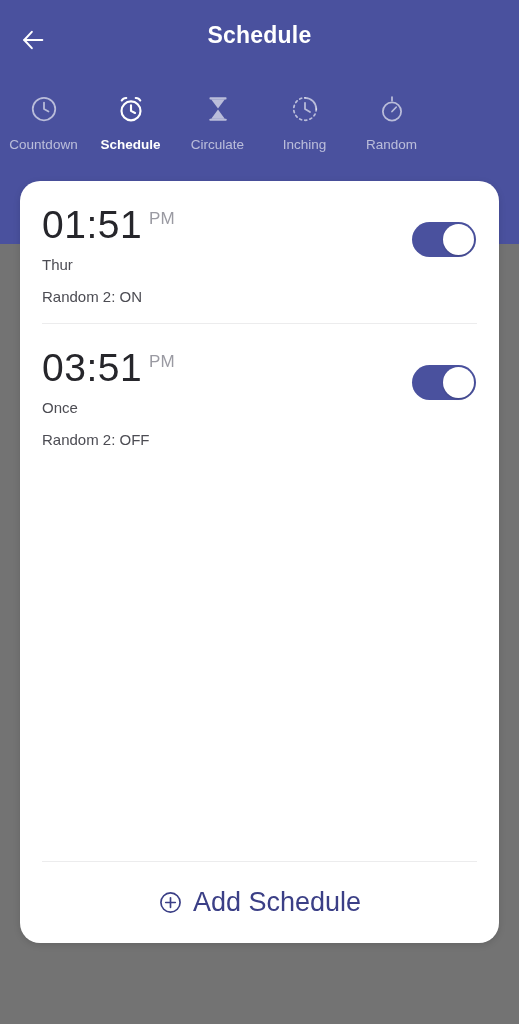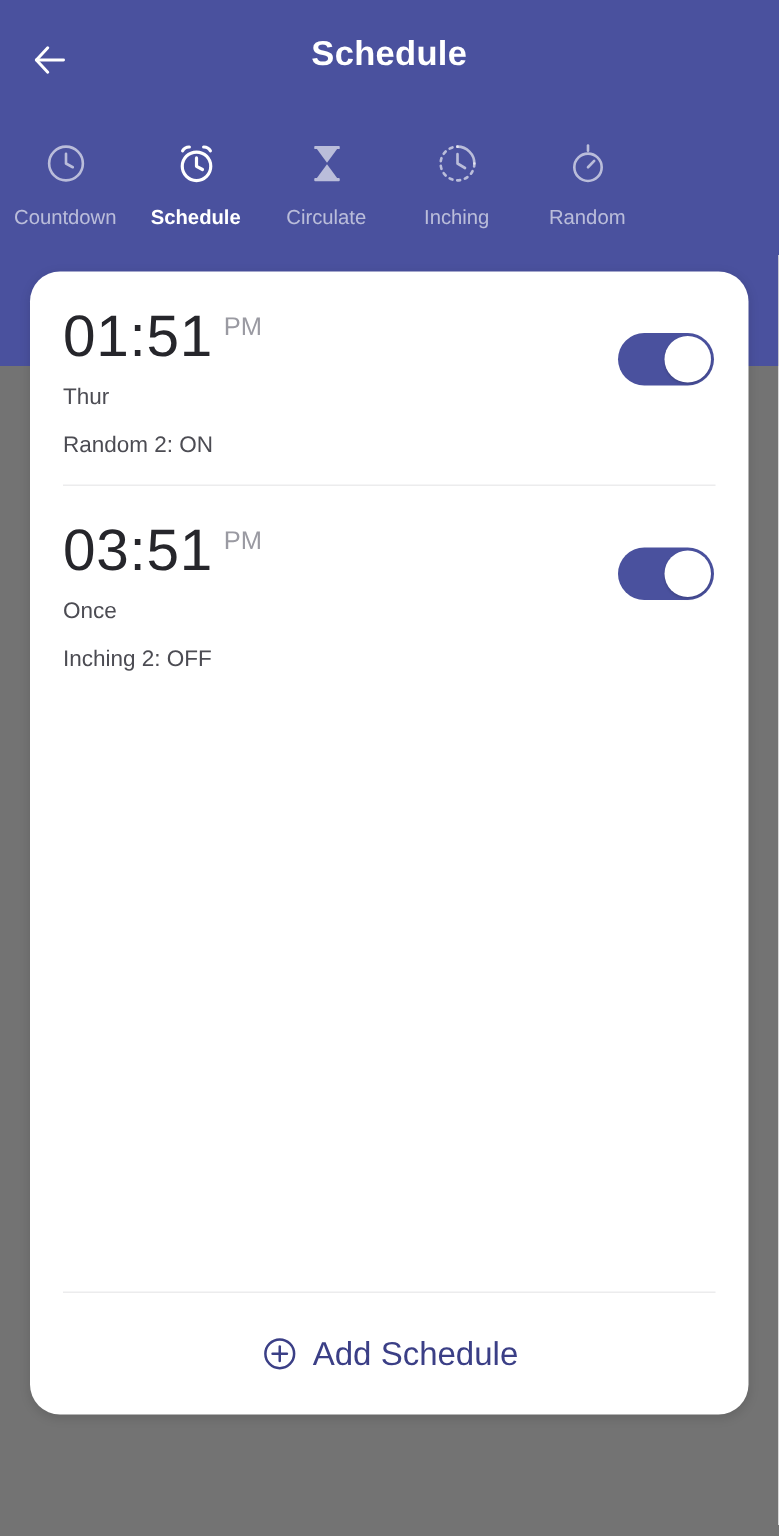--- a/index.html
+++ b/index.html
@@ -205,21 +205,21 @@
   }
   .add-icon {
     display: flex;
     align-items: center;
     justify-content: center;
     color: #3b3f86;
     margin-right: 10px;
   }
   .add-icon svg { display: block; }
   .add-label {
-    font-size: 22px;
+    font-size: 27px;
     color: #3b3f86;
   }
 </style>
 </head>
 <body>
 
 <div id="app">
 
   <div class="header-bg"></div>
 
@@ -312,21 +312,21 @@
       </div>
 
       <div class="item-divider"></div>
 
       <div class="schedule-item">
         <div class="time-row">
           <span class="time-main">03:51</span>
           <span class="time-ampm">PM</span>
         </div>
         <div class="repeat-text">Once</div>
-        <div class="action-text">Inching 2: OFF</div>
+        <div class="action-text">Random 2: OFF</div>
         <div class="toggle">
           <div class="knob"></div>
         </div>
       </div>
 
     </div>
 
     <div class="card-footer">
       <div class="footer-divider"></div>
       <div class="add-btn">

